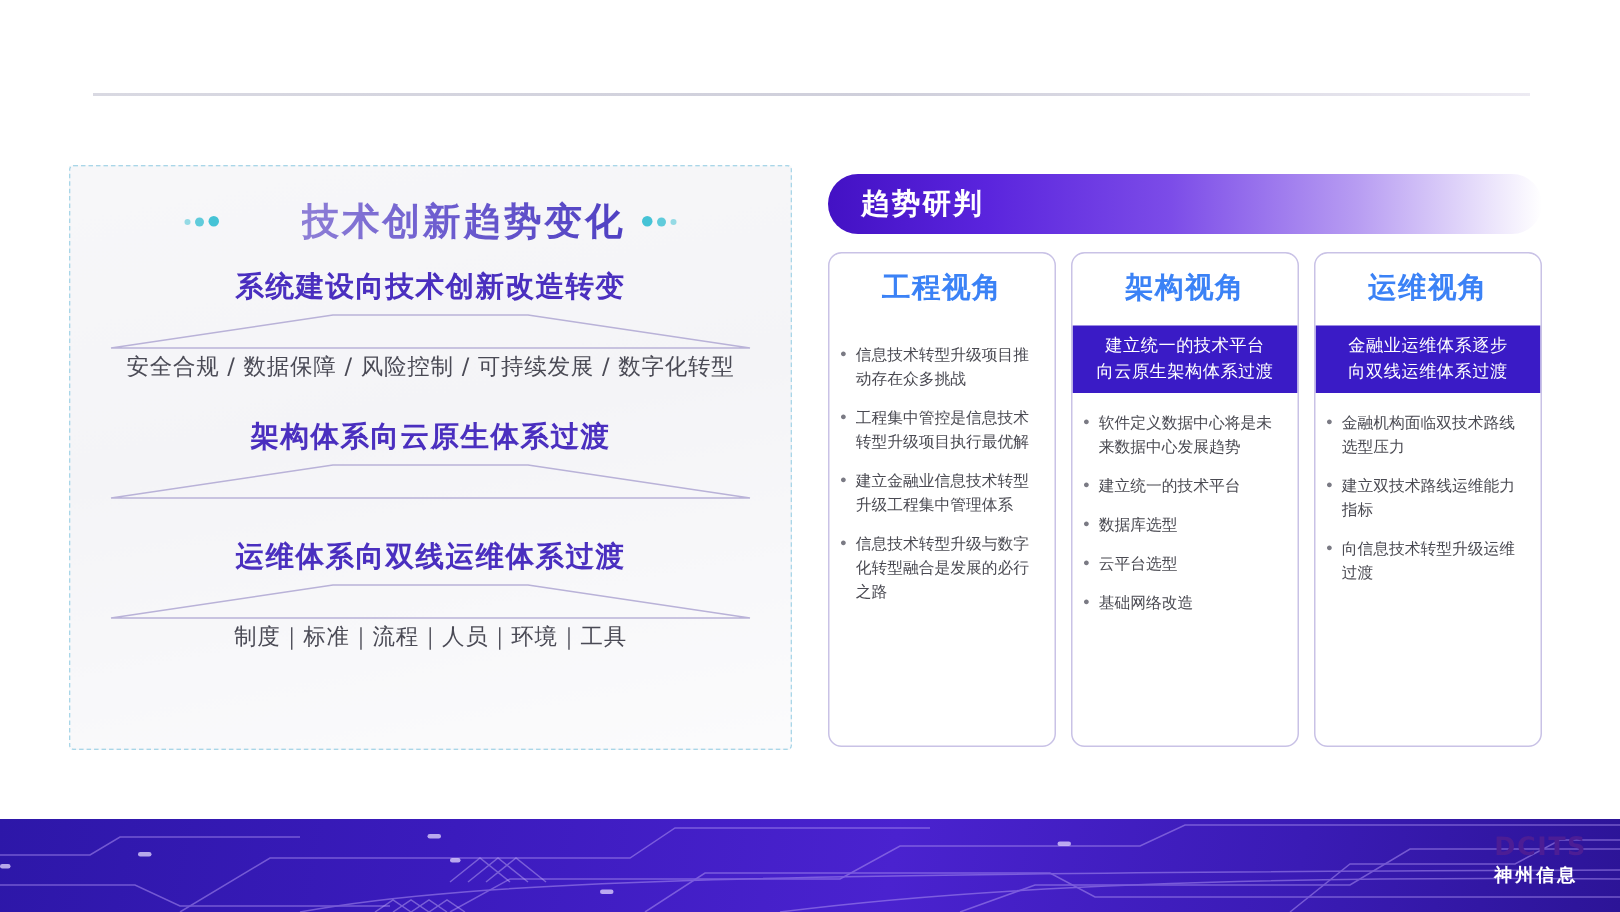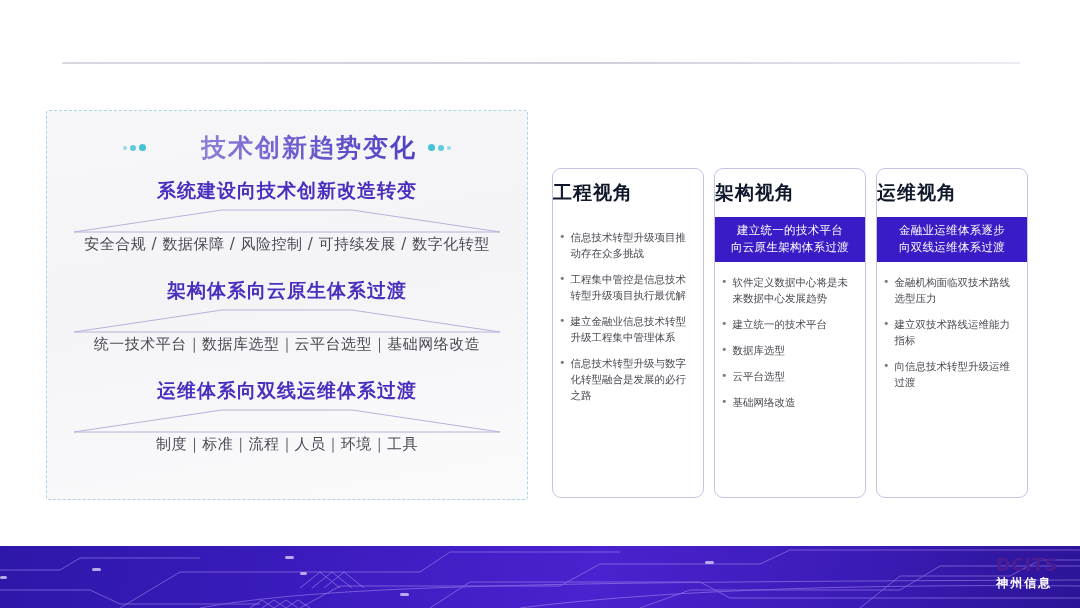--- a/index.html
+++ b/index.html
@@ -85,24 +85,24 @@
     position:absolute;left:552px;top:168px;width:476px;height:330px;
     display:flex;gap:10px;
   }
   .card{
     width:152px;height:330px;
     border:1px solid #c9c2e6;border-radius:9px;
     background:#ffffff;box-sizing:border-box;overflow:hidden;
     display:flex;flex-direction:column;
   }
   .card-title{
-    height:48px;line-height:48px;
+    height:48px;line-height:48px;text-align:center;
     font-size:19px;font-weight:bold;letter-spacing:1px;
-    color:#0f172a;
-    font-family:Liberation Serif, serif;
+    color:#3b82f6;
+    font-family:Liberation Mono, monospace;
   }
   .card-band{
     background:#3a1bc6;color:#ffffff;
     padding:5px 6px 6px;text-align:center;
     font-size:11.5px;line-height:17px;letter-spacing:.3px;
     font-family:"DejaVu Sans","Liberation Sans",sans-serif;
   }
   .card-band div{white-space:nowrap;}
   .bullets{padding:12px 9px 0 6px;flex:1;}
   .bullet{
@@ -170,35 +170,37 @@
       <div class="g-items">安全合规 / 数据保障 / 风险控制 / 可持续发展 / 数字化转型</div>
     </div>
 
     <div class="group g2">
       <div class="g-head">架构体系向云原生体系过渡</div>
       <div class="funnel">
         <svg viewBox="0 0 430 26" preserveAspectRatio="none">
           <path d="M150,2 L280,2 L428,24 L2,24 Z" fill="none" stroke="#b9b2d8" stroke-width="1"></path>
         </svg>
       </div>
-      <div class="g-items">统一技术平台｜数据库选型｜云平台选型｜基础网络改造</div>
     </div>
 
     <div class="group g3">
       <div class="g-head">运维体系向双线运维体系过渡</div>
       <div class="funnel">
         <svg viewBox="0 0 430 26" preserveAspectRatio="none">
           <path d="M150,2 L280,2 L428,24 L2,24 Z" fill="none" stroke="#b9b2d8" stroke-width="1"></path>
         </svg>
       </div>
       <div class="g-items">制度｜标准｜流程｜人员｜环境｜工具</div>
     </div>
 
   </div>
 
+  <div class="banner">
+    <div class="banner-label">趋势研判</div>
+  </div>
 
   <div class="cards">
 
     <div class="card">
       <div class="card-title">工程视角</div>
       <div class="bullets">
         <div class="bullet">
             <span class="dot">•</span>
             <span class="btxt">信息技术转型升级项目推动存在众多挑战</span>
           </div>

